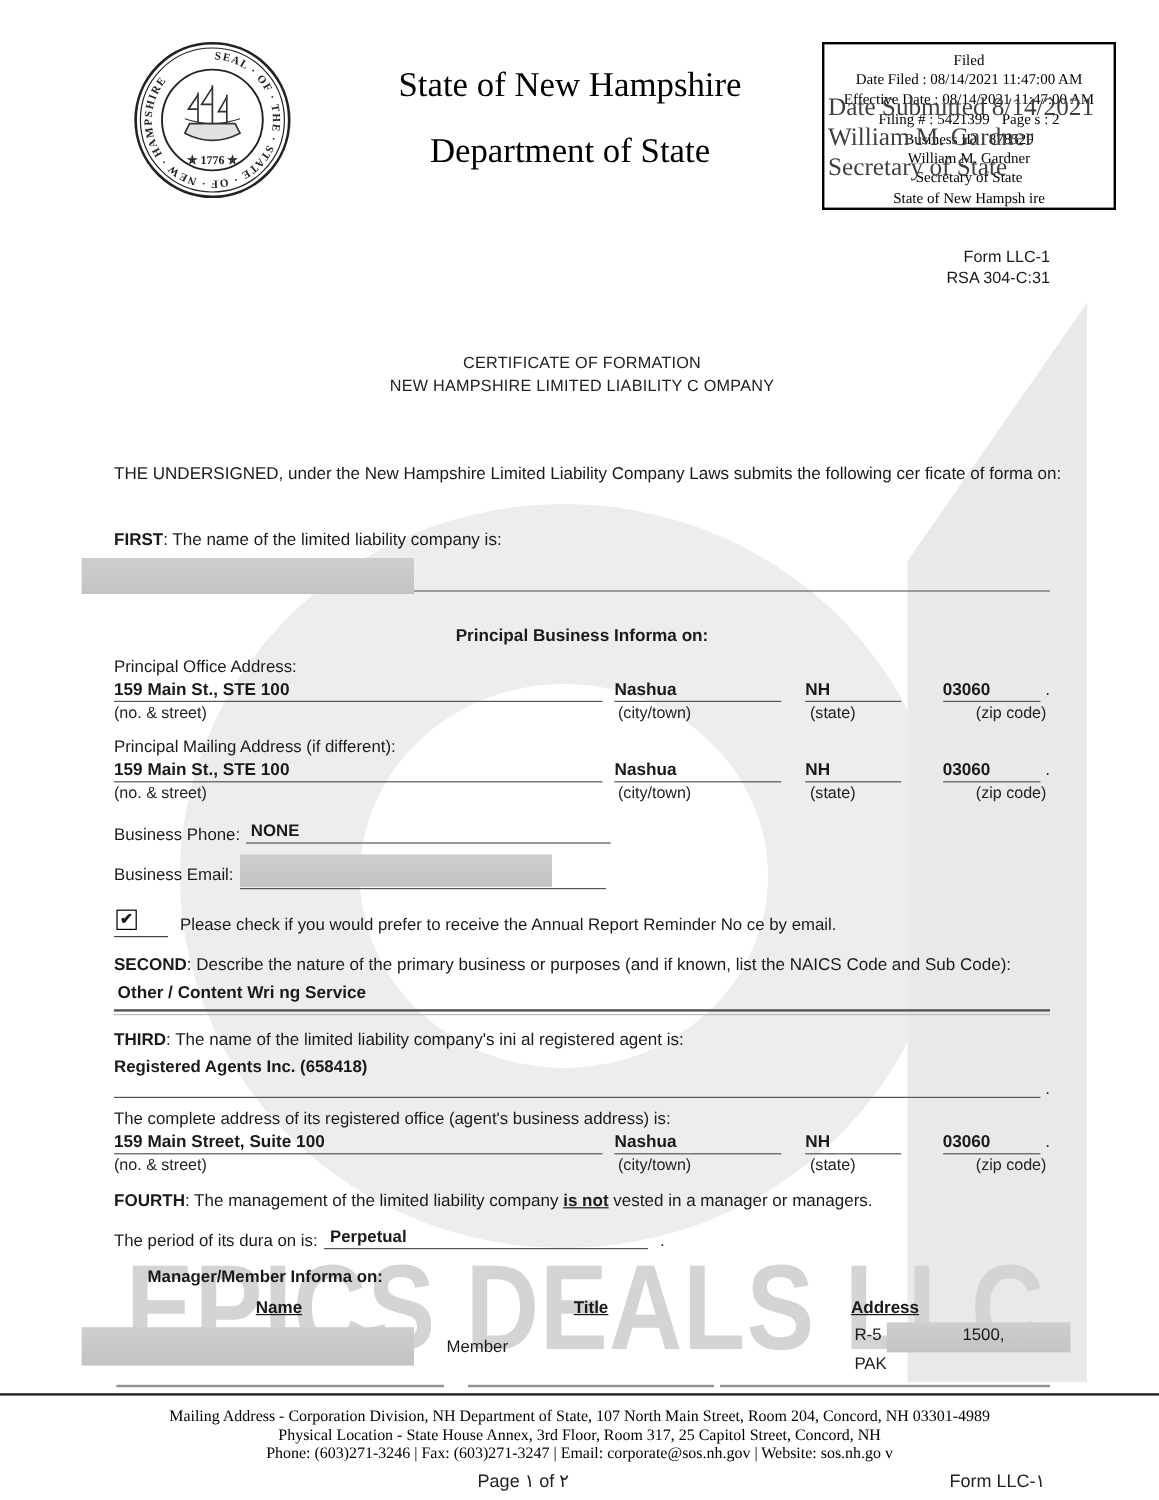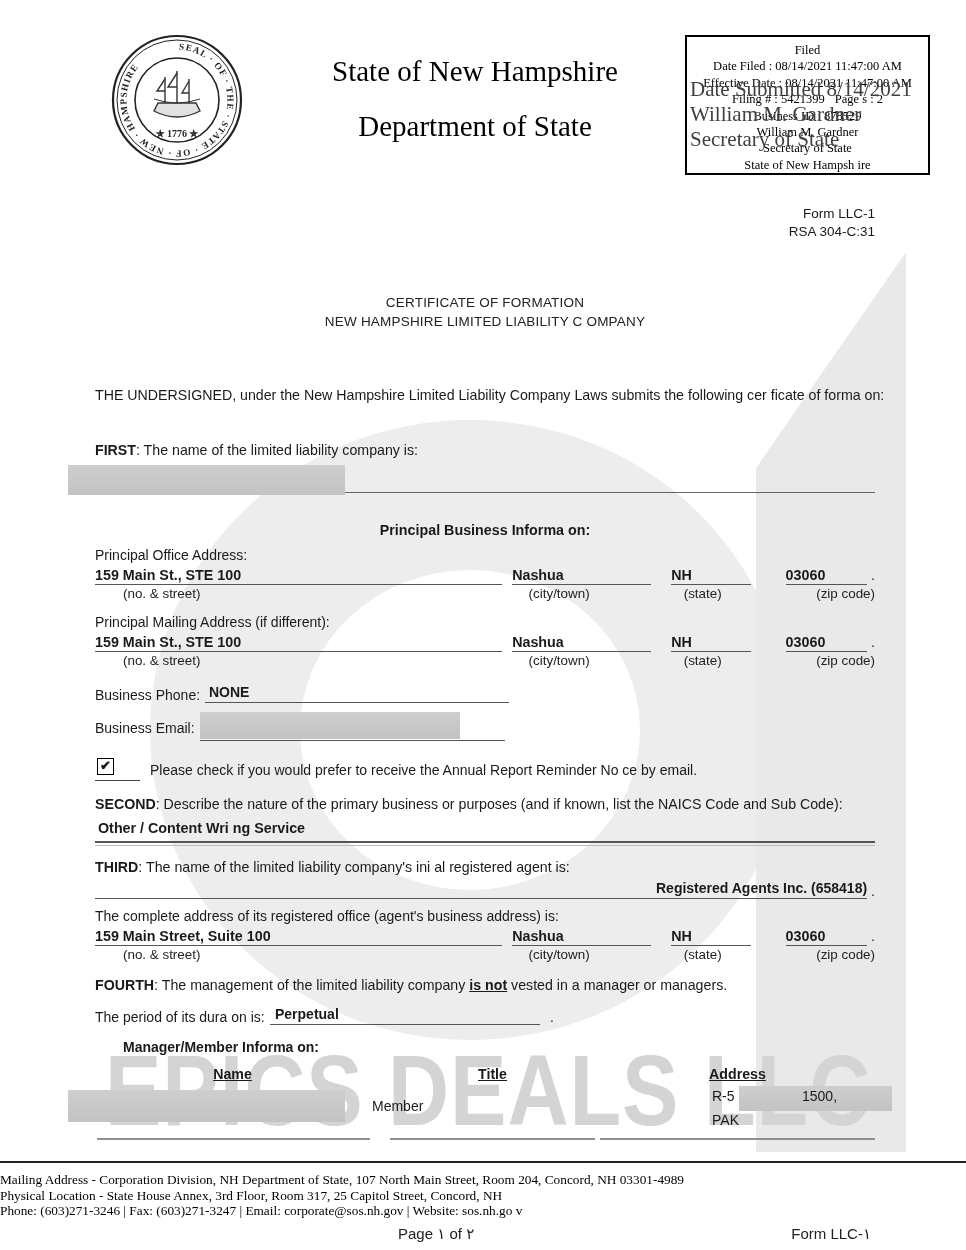--- a/index.html
+++ b/index.html
@@ -35,21 +35,21 @@
   .doc-title{text-align:center;font-size:13.5px;line-height:19px;letter-spacing:.2px;margin-top:52px;color:#222;}
   .intro{margin-top:56px;font-size:14.2px;text-align:center;}
   .sec-line{margin-top:0;font-size:14.2px;}
   .first-line{margin-top:39px;}
   .first-row{position:relative;height:34px;margin-top:6px;}
   .first-row .line{position:absolute;left:250px;right:0;top:28px;border-top:1.5px solid #666;}
   .box-company{left:-27px;top:1px;width:277px;height:30px;}
   .pbi-head{text-align:center;font-weight:bold;margin-top:24px;font-size:14.3px;}
   .label-line{margin-top:9px;}
   .addr-values{display:flex;margin-top:4px;font-size:14.3px;}
-  .addr-caps{display:flex;font-size:13.4px;color:#222;margin-top:1px;margin-left:28px;}
+  .addr-caps{display:flex;font-size:13.4px;color:#222;margin-top:1px;}
   .c-street{width:410px;margin-right:10px;}
   .c-city{width:140px;margin-right:20px;}
   .c-state{width:80px;margin-right:35px;}
   .c-zip{width:82px;}
   .addr-values span{border-bottom:1.4px solid #555;padding-bottom:1px;}
   .addr-values .dot{border:none;margin-left:4px;}
   .addr-caps span{border:none;}
   .addr-caps .c-zip{text-align:right;}
   .phone-row{display:flex;align-items:flex-end;margin-top:16px;}
   .phone-row .lbl{width:110px;}
@@ -61,21 +61,21 @@
   .check-row{display:flex;align-items:center;margin-top:14px;}
   .cbwrap{position:relative;width:45px;height:22px;border-bottom:1.5px solid #444;}
   .checkbox{position:absolute;left:2px;top:0;width:15px;height:15px;border:1.6px solid #000;
             font-size:13px;line-height:14px;text-align:center;font-weight:bold;}
   .check-row .txt{margin-left:10px;}
   .second-line{margin-top:15px;}
   .second-val{margin-top:8px;padding-left:3px;font-weight:bold;font-size:14.3px;}
   .thick-line{border-top:2.5px solid #555;border-bottom:1px solid #bbb;height:2px;margin-top:5px;}
   .third-line{margin-top:13px;}
   .agent-row{display:flex;align-items:flex-end;margin-top:5px;}
-  .agent-row .val{width:776px;border-bottom:1.4px solid #555;font-weight:bold;padding-bottom:2px;text-align:right;}
+  .agent-row .val{width:776px;border-bottom:1.4px solid #555;font-weight:bold;padding-bottom:18px;}
   .agent-row .dot{margin-left:4px;}
   .fourth-line{margin-top:15px;}
   .emph{font-weight:bold;text-decoration:underline;}
   .dur-row{display:flex;align-items:flex-end;margin-top:13px;}
   .dur-row .lbl{width:175px;}
   .dur-row .val{width:265px;border-bottom:1.4px solid #555;font-weight:bold;padding:0 0 2px 5px;}
   .dur-row .dot{margin-left:10px;}
   .mm-head{font-weight:bold;margin-top:14px;margin-left:28px;}
   .tbl-head{display:flex;margin-top:11px;font-weight:bold;font-size:14.2px;}
   .th1{width:275px;margin-right:20px;text-align:center;text-decoration:underline;}
@@ -88,21 +88,21 @@
   .box-addr{left:644px;top:4px;width:153px;height:25px;}
   .addr-r{position:absolute;left:707px;top:6px;z-index:3;}
   .addr-l2{position:absolute;left:617px;top:30px;z-index:3;}
   .mr-line{position:absolute;top:56px;border-top:2px solid #909090;z-index:3;}
   .mrl1{left:2px;width:273px;}
   .mrl2{left:295px;width:205px;}
   .mrl3{left:505px;width:275px;}
   
   .footer{position:absolute;left:0;top:1161px;width:966px;z-index:3;}
   .footer .rule{border-top:2.5px solid #222;}
-  .f-lines{margin-top:9px;text-align:left;font-family:"Liberation Serif",serif;
+  .f-lines{margin-top:9px;text-align:center;font-family:"Liberation Serif",serif;
            font-size:13.3px;line-height:15.6px;color:#000;}
   .f-bottom{position:relative;height:24px;margin-top:6px;font-size:15px;color:#222;}
   .f-page{position:absolute;left:398px;}
   .f-form{position:absolute;right:95px;margin-left:20px;}
 </style>
 </head>
 <body>
 
 <div class="page">
 

